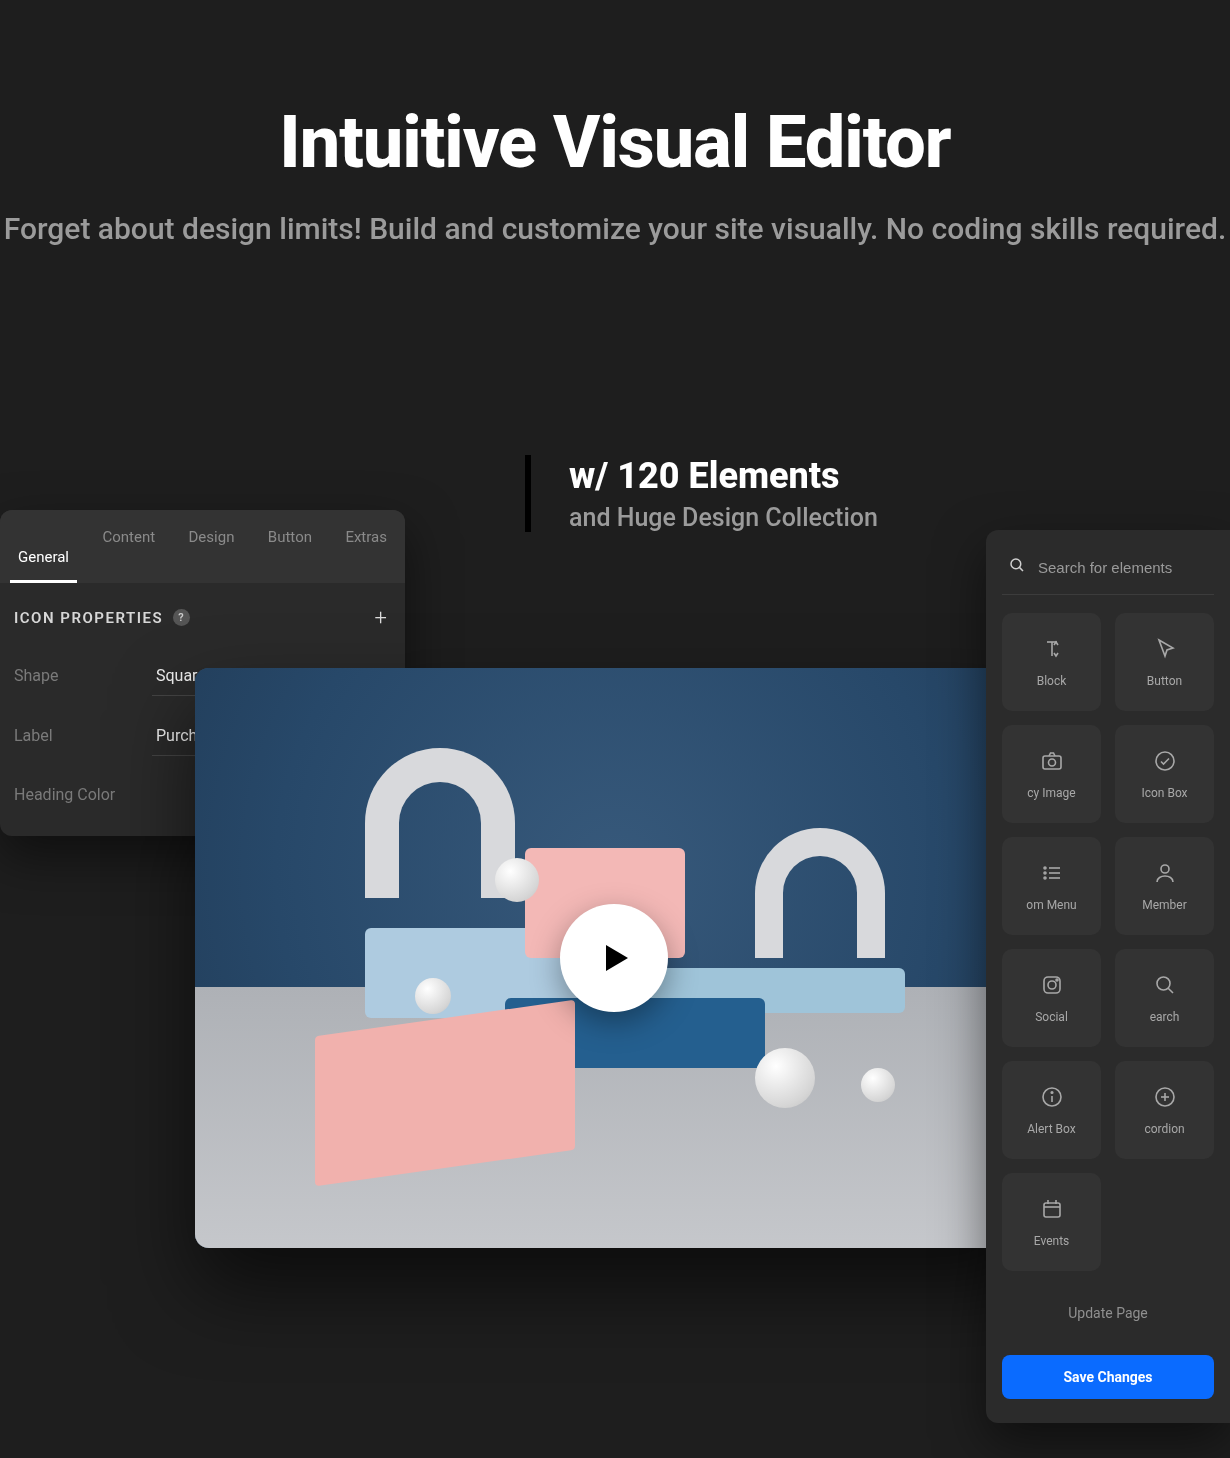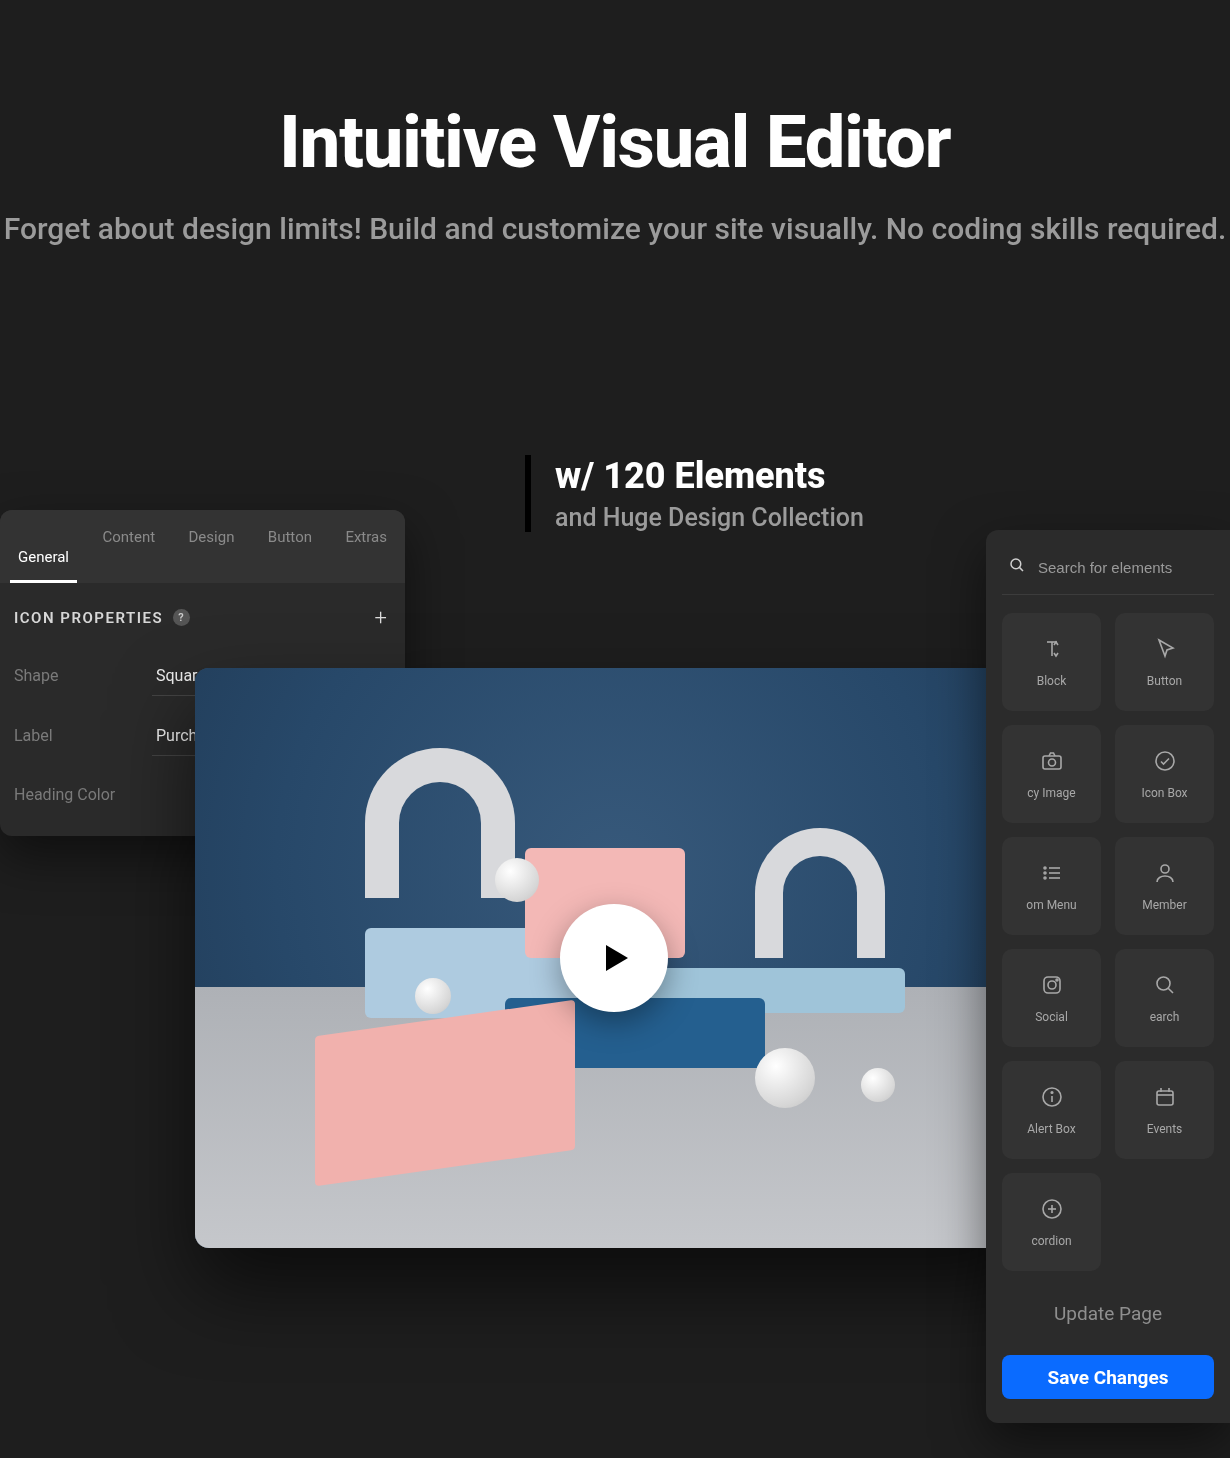--- a/index.html
+++ b/index.html
@@ -28,21 +28,21 @@
     color: #9b9b9b;
     line-height: 1.45;
     font-weight: 500;
   }
 
   .subhead {
     position: absolute;
     left: 525px;
     top: 455px;
     border-left: 6px solid #000;
-    padding-left: 24px;
+    padding-left: 38px;
   }
   .subhead .line1 {
     font-size: 36px;
     font-weight: 800;
   }
   .subhead .line2 {
     font-size: 25px;
     color: #9b9b9b;
     margin-top: 6px;
     font-weight: 500;
@@ -260,21 +260,21 @@
     font-size: 12px;
     cursor: pointer;
   }
   .tile .ticon svg { width: 24px; height: 24px; stroke: #a8a8a8; fill: none; stroke-width: 1.6; }
   .tile .ticon { height: 26px; display:flex; align-items:center; justify-content:center; }
 
   .btn-row { margin-top: 20px; display:flex; flex-direction:column; gap:12px; }
   .btn {
     height: 44px; border-radius: 8px;
     display:flex; align-items:center; justify-content:center;
-    font-size: 19px; cursor:pointer;
+    font-size: 14px; cursor:pointer;
   }
   .btn.ghost { color: #8f8f8f; }
   .btn.primary { background: #0a6bff; color: #fff; font-weight: 700; margin-top: 8px; }
 
   .search-icon svg { width:18px; height:18px; stroke:#cfcfcf; fill:none; stroke-width:2; }
 </style>
 </head>
 <body>
 
 <div class="hero">
@@ -442,37 +442,37 @@
             <circle cx="12" cy="12" r="9"></circle>
             <line x1="12" y1="11" x2="12" y2="17"></line>
             <circle cx="12" cy="7.5" r="0.8"></circle>
           </svg>
         </div>
         <div>Alert Box</div>
       </div>
       <div class="tile">
         <div class="ticon">
           <svg viewBox="0 0 24 24">
+            <circle cx="12" cy="12" r="9"></circle>
+            <line x1="12" y1="8" x2="12" y2="16"></line>
+            <line x1="8" y1="12" x2="16" y2="12"></line>
+          </svg>
+        </div>
+        <div>cordion</div>
+      </div>
+      <div class="tile">
+        <div class="ticon">
+          <svg viewBox="0 0 24 24">
             <rect x="4" y="6" width="16" height="14" rx="2"></rect>
             <line x1="4" y1="10" x2="20" y2="10"></line>
             <line x1="8" y1="3" x2="8" y2="7"></line>
             <line x1="16" y1="3" x2="16" y2="7"></line>
           </svg>
         </div>
         <div>Events</div>
       </div>
-      <div class="tile">
-        <div class="ticon">
-          <svg viewBox="0 0 24 24">
-            <circle cx="12" cy="12" r="9"></circle>
-            <line x1="12" y1="8" x2="12" y2="16"></line>
-            <line x1="8" y1="12" x2="16" y2="12"></line>
-          </svg>
-        </div>
-        <div>cordion</div>
-      </div>
     </div>
 
   <div class="btn-row">
     <div class="btn ghost">Update Page</div>
     <div class="btn primary">Save Changes</div>
   </div>
 </div>
 
 </body></html>

